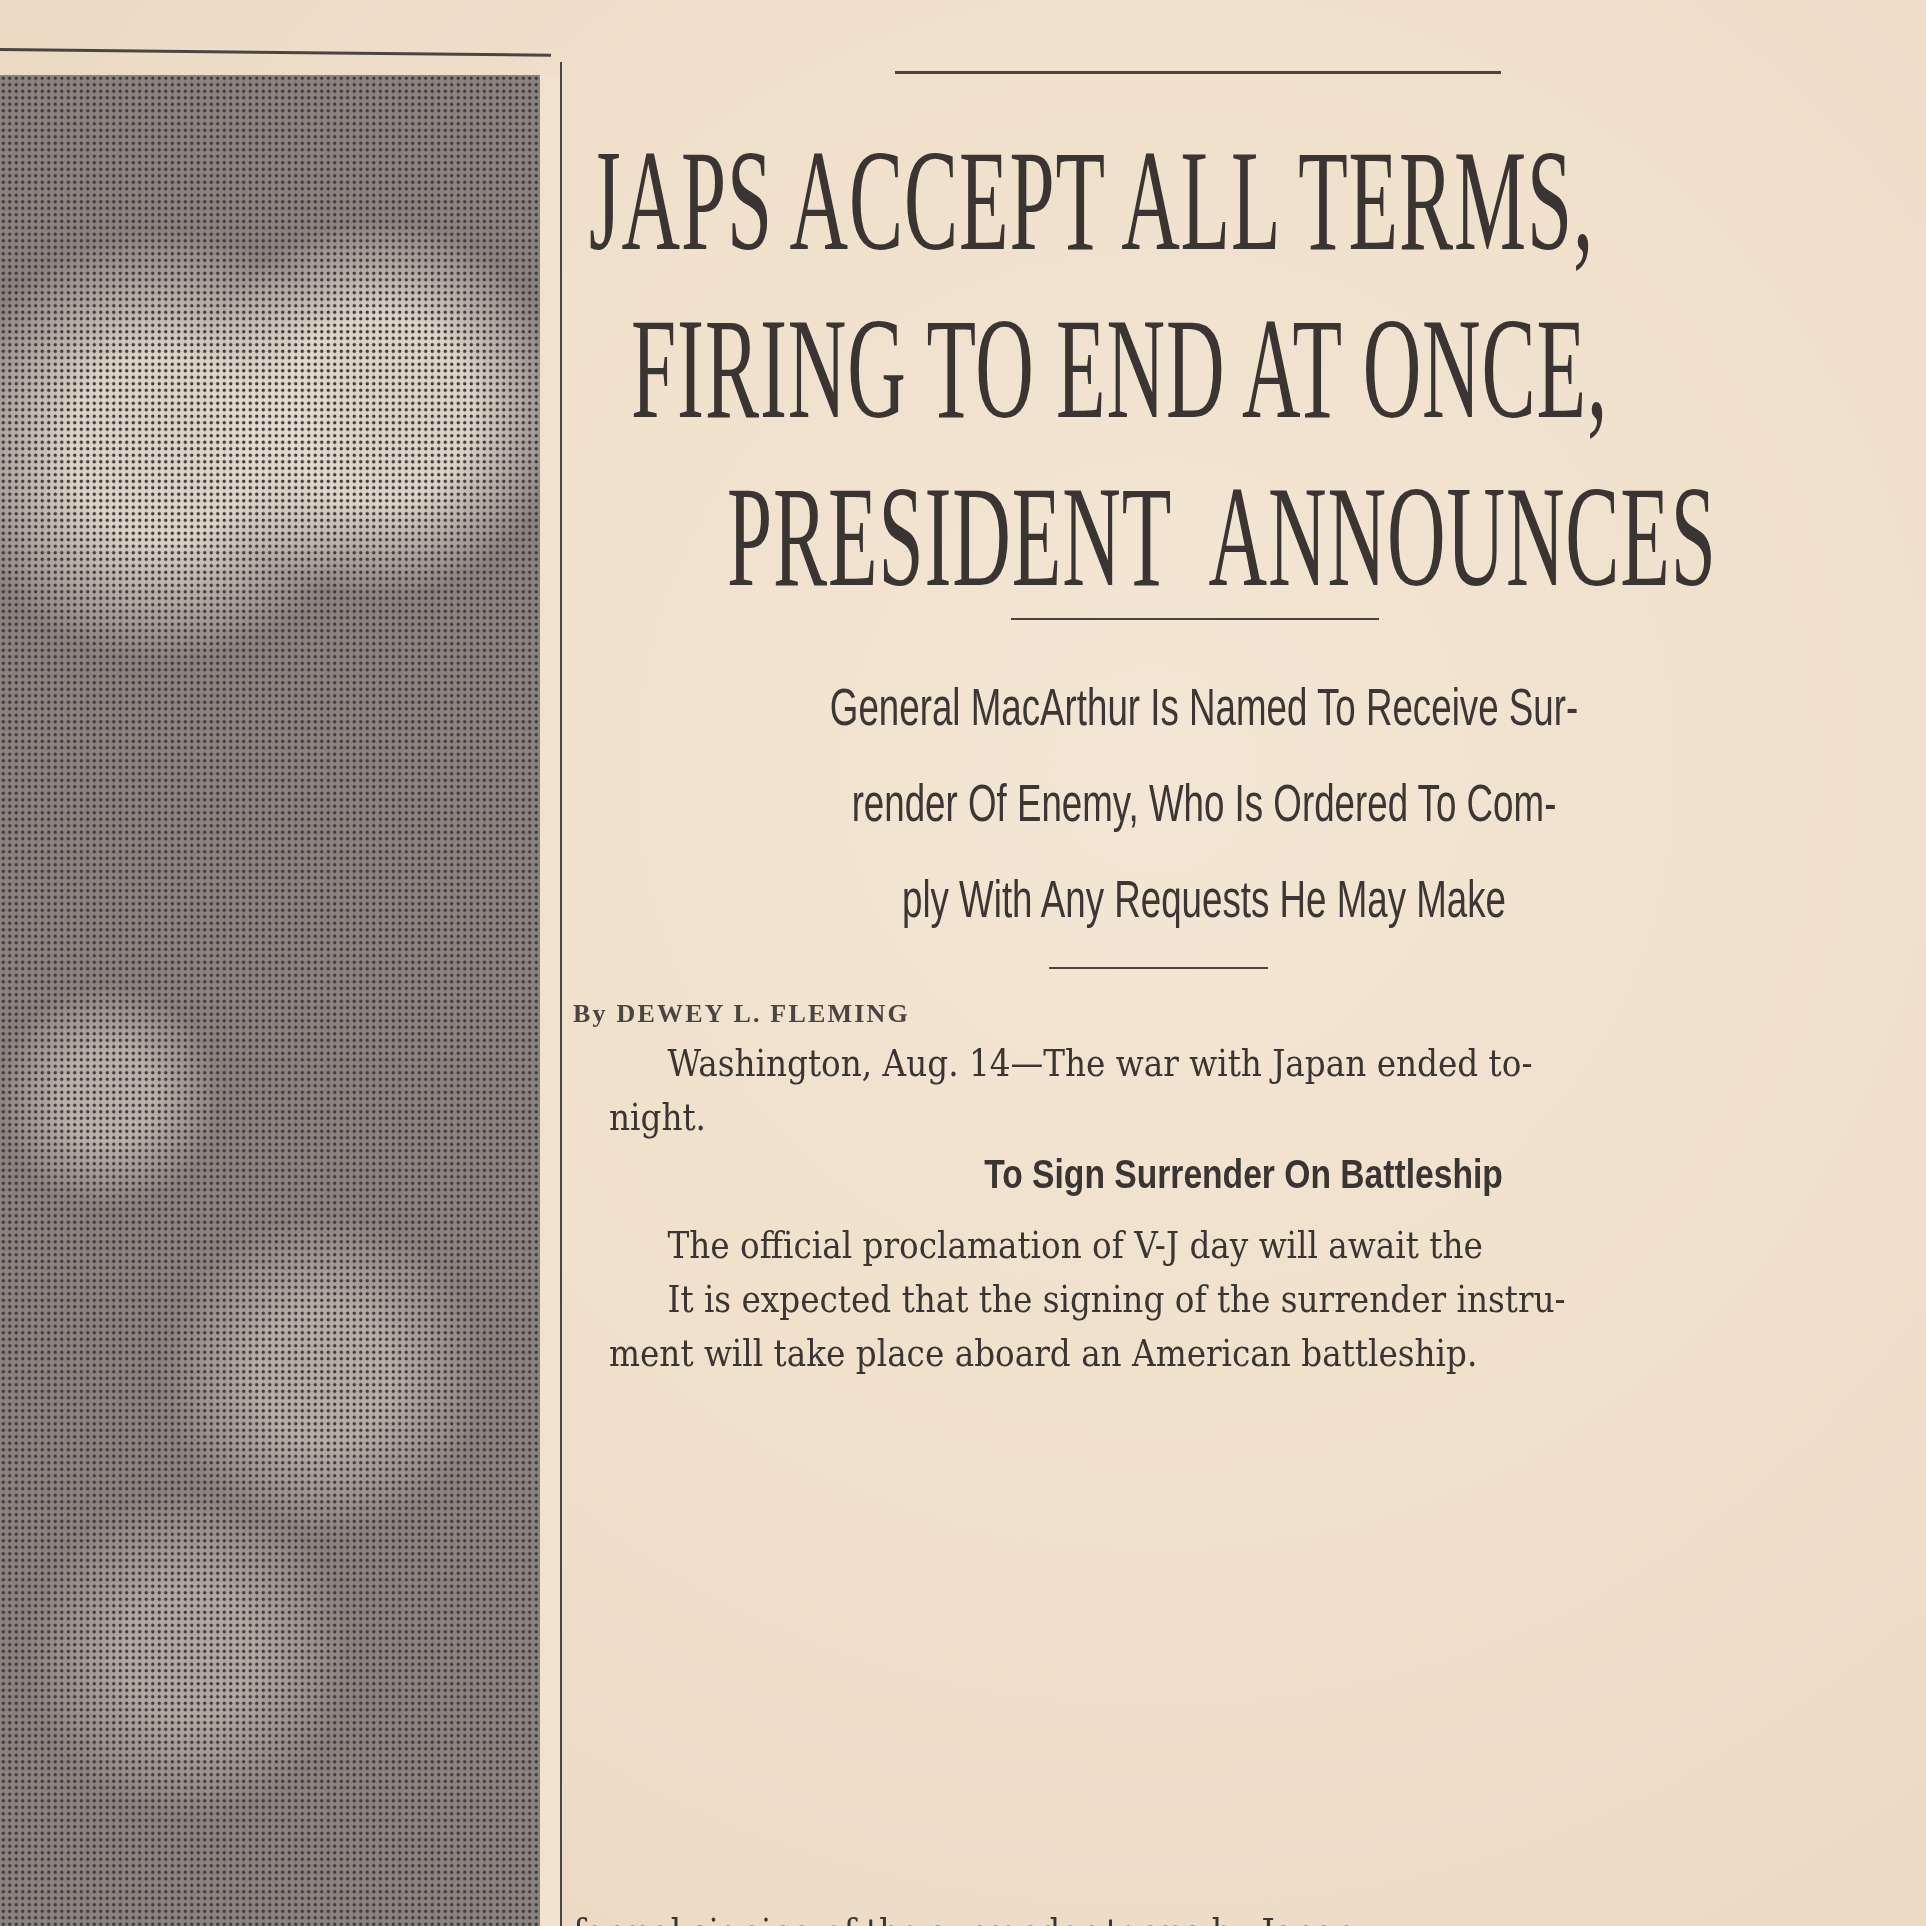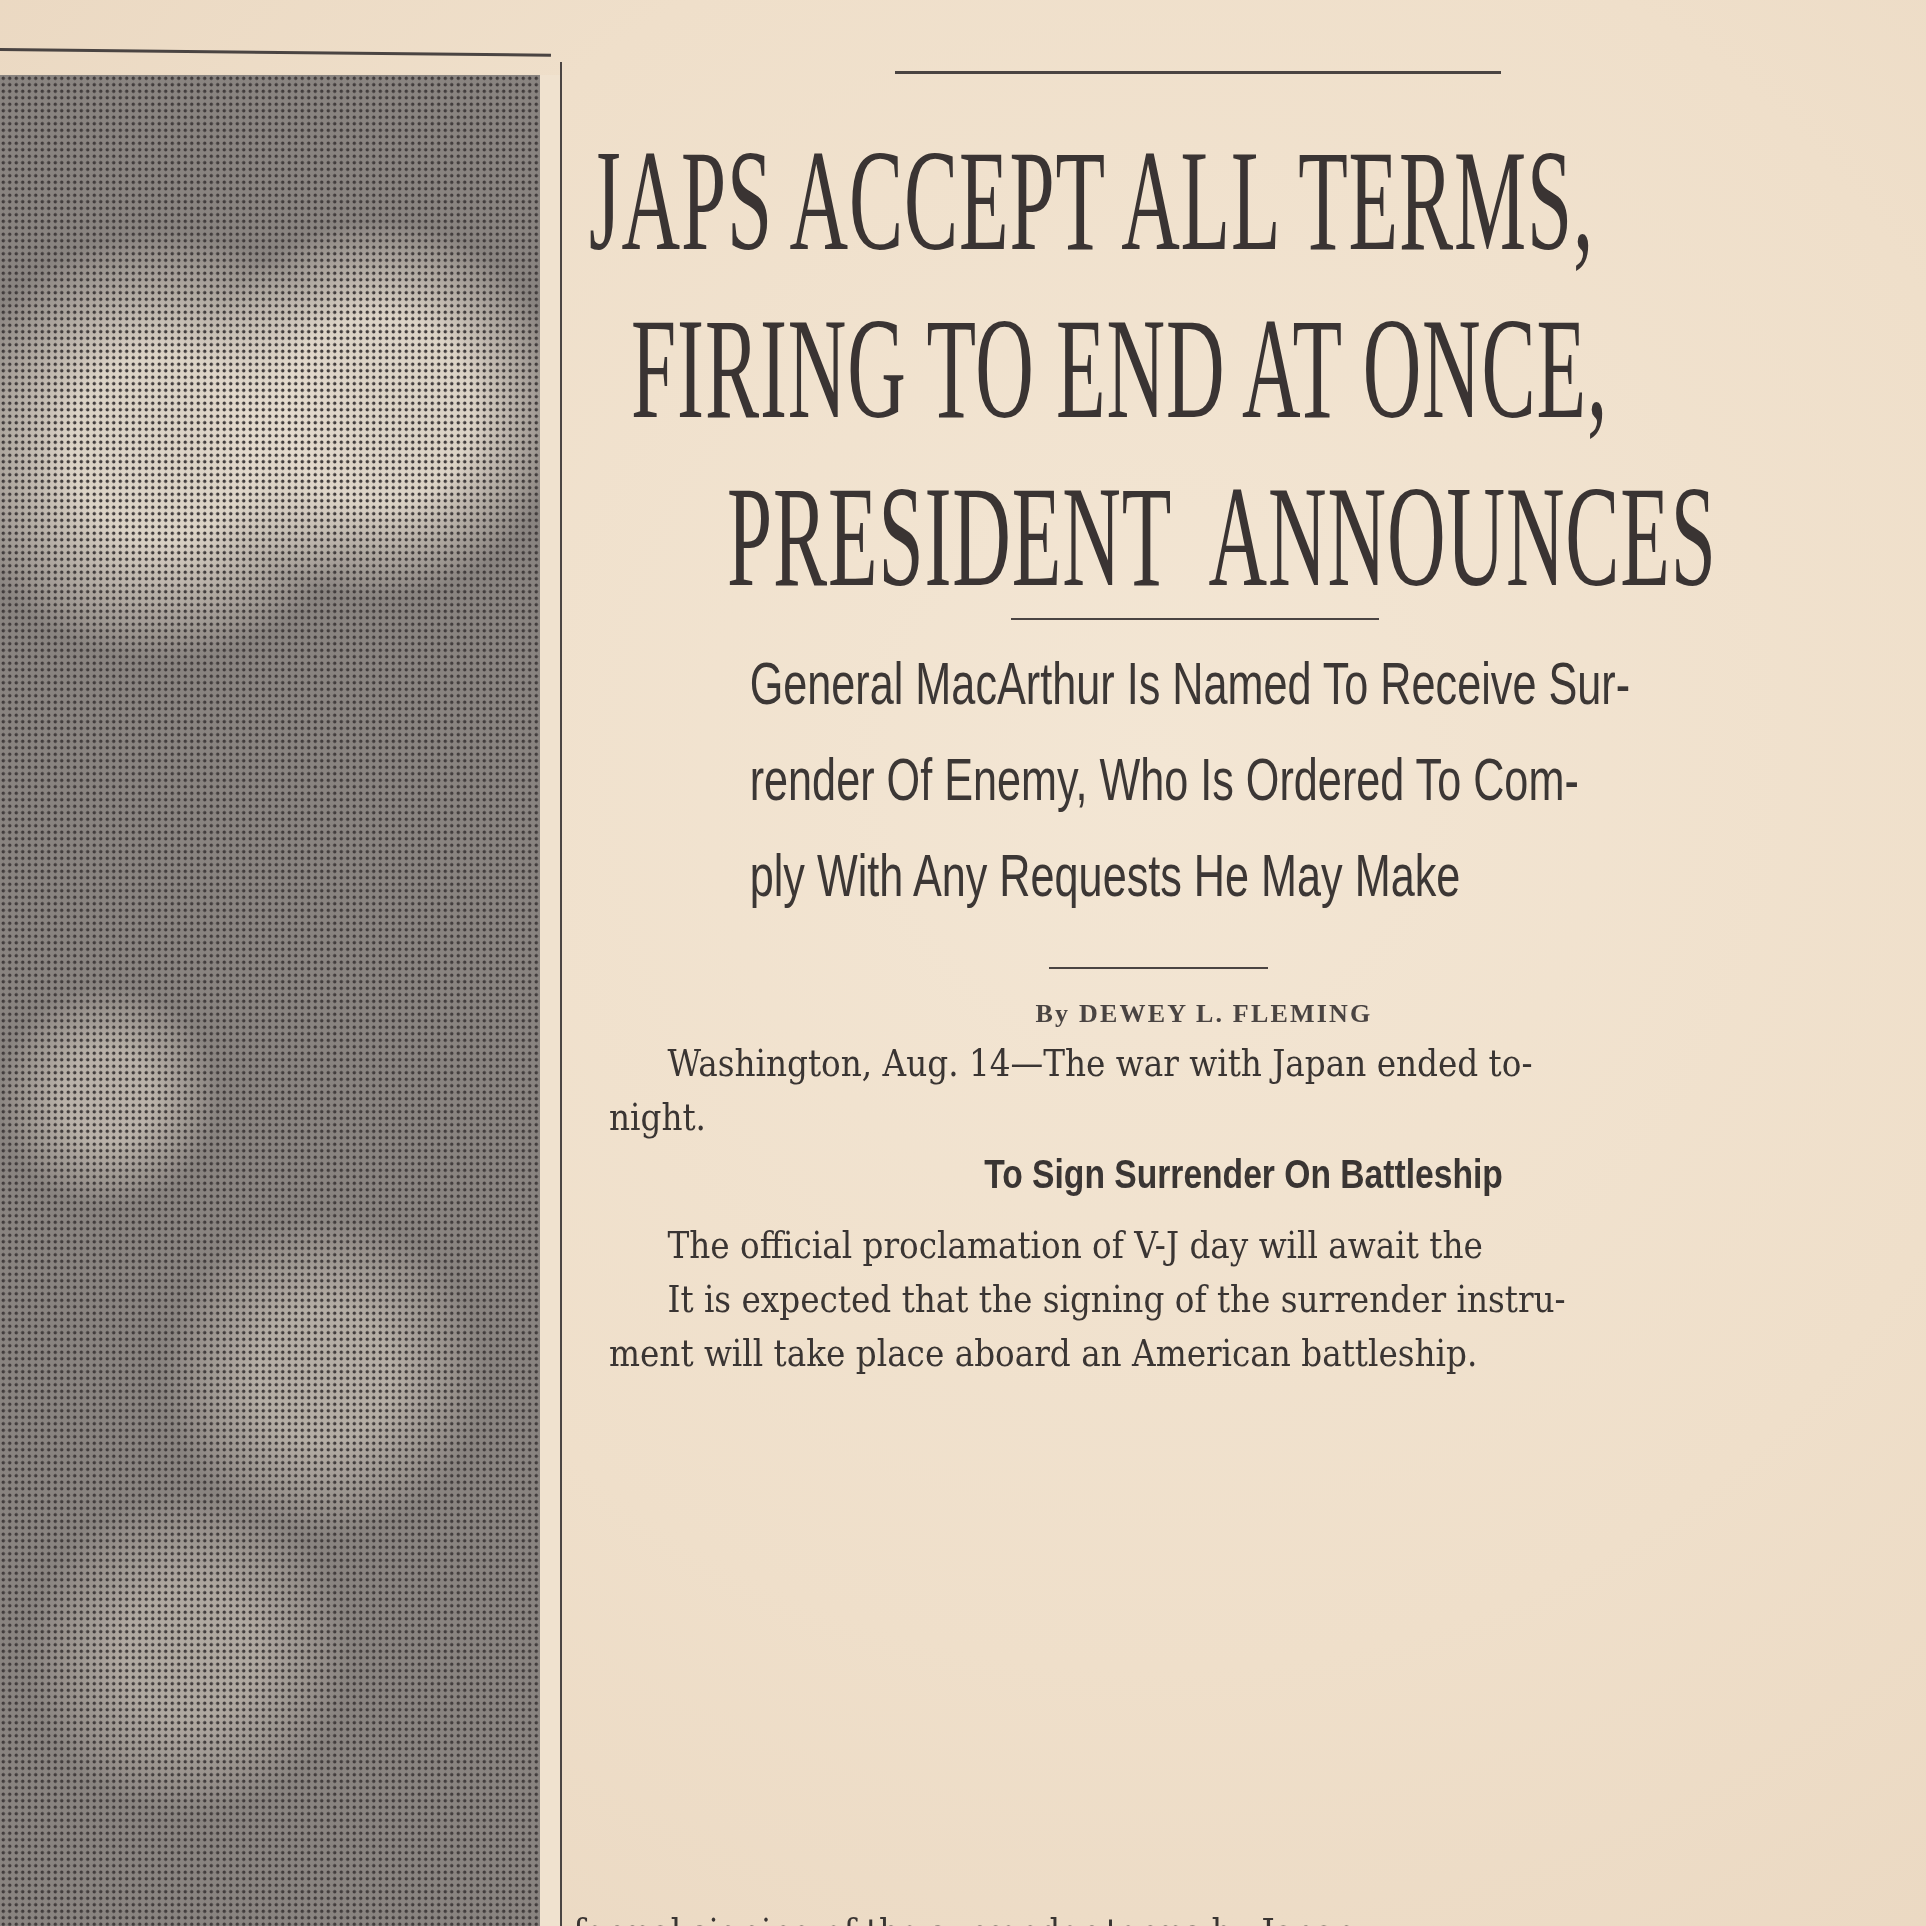--- a/index.html
+++ b/index.html
@@ -46,30 +46,30 @@
     letter-spacing:1.5px;
   }
   .headline .line { display:block; white-space:nowrap; transform-origin:left; }
   .headline .l1 { transform: scaleX(0.56); margin-left:0; }
   .headline .l2 { transform: scaleX(0.56); margin-left:42px; }
   .headline .l3 { transform: scaleX(0.56); margin-left:138px; }
   .mid-rule {
     position:absolute; left:438px; top:618px; width:368px; height:2.2px; background:#4a4442;
   }
   .deck {
-    position:absolute; left:0; top:636px; width:1262px; text-align:left;
+    position:absolute; left:0; top:660px; width:1262px; text-align:center;
     font-family: "Liberation Sans", sans-serif;
-    font-size:60px; line-height:96px; color:#3c3735;
+    font-size:51px; line-height:96px; color:#3c3735;
   }
   .deck .line { display:block; white-space:nowrap; transform: scaleX(0.72); transform-origin:center; }
   .deck-rule {
     position:absolute; left:476px; top:967px; width:219px; height:2.2px; background:#4a4442;
   }
   .byline {
-    position:absolute; left:0; top:999px; width:1262px; text-align:center;
+    position:absolute; left:0; top:999px; width:1262px; text-align:left;
     font-family:"Liberation Serif", serif; font-weight:700;
     font-size:26px; letter-spacing:2.2px; color:#4a4442;
   }
   .body {
     position:absolute; left:0; top:1036px; width:1269px;
     font-family:"DejaVu Serif", serif;
     font-size:38px; line-height:54px; color:#3a3533;margin-left:36px;
   }
   .body .p { display:block; }
   .body .ln { display:block; white-space:nowrap; transform: scaleX(0.86); transform-origin:left; }

